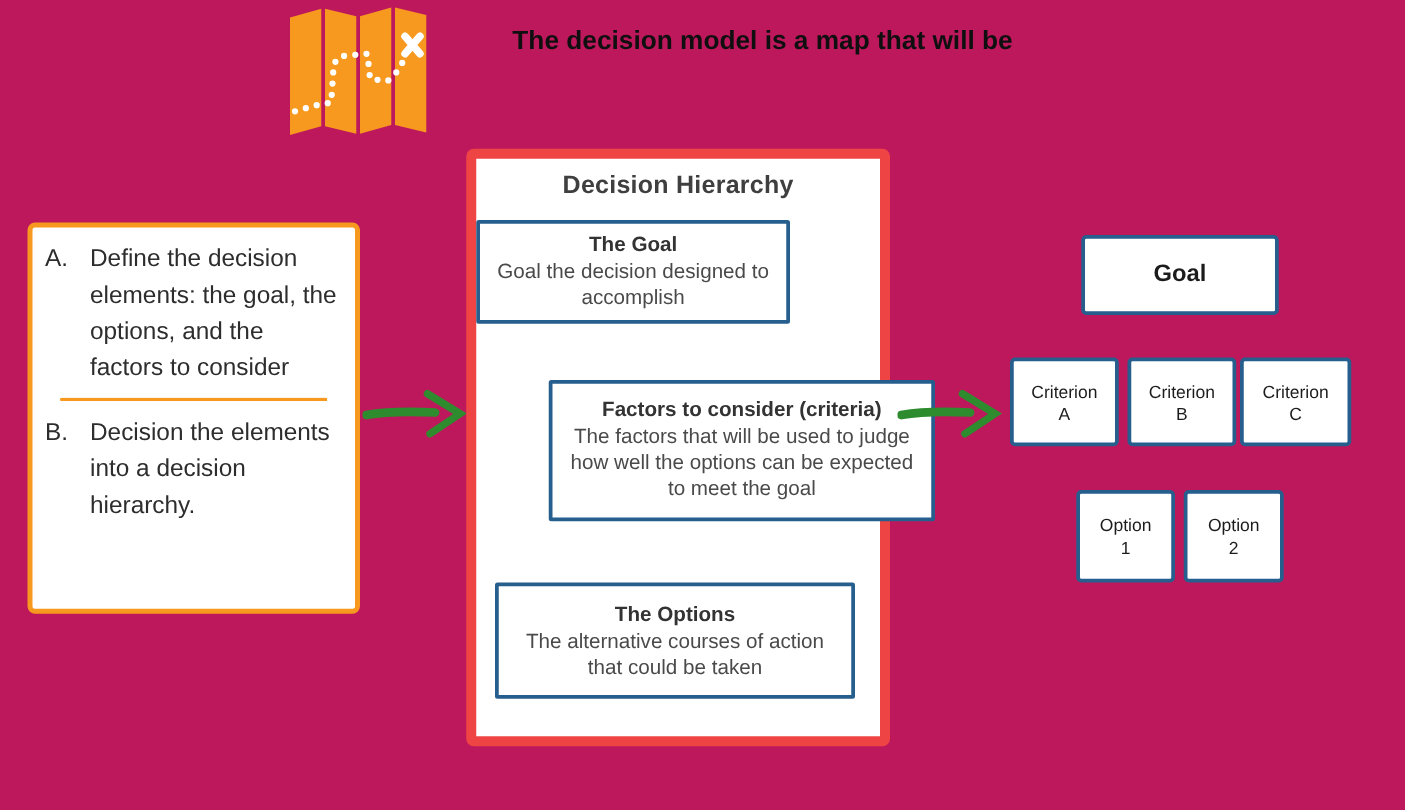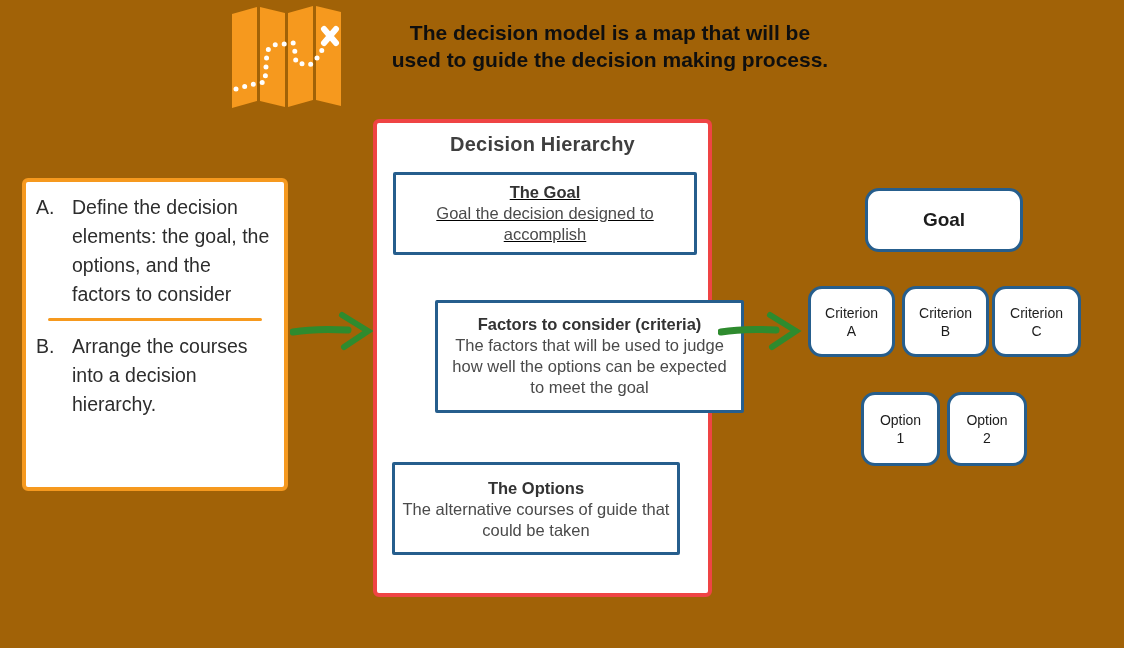--- a/index.html
+++ b/index.html
@@ -1,17 +1,17 @@
 <!DOCTYPE html>
 <html><head>
 <meta charset="utf-8">
 <style>
   html,body { margin:0; padding:0; background:#ffffff; }
   .canvas {
-    position:relative; width:1124px; height:648px; background:#a16207;
+    position:relative; width:1124px; height:648px; background:#be185d;
     font-family:"Liberation Sans", sans-serif; overflow:hidden;
   }
   
   .map-icon { position:absolute; left:232px; top:5px; width:110px; height:105px; }
   .caption {
     position:absolute; left:350px; top:19px; width:520px;
     text-align:center; font-weight:bold; font-size:21px; line-height:27px; color:#0f0f0f;
   }
   
   .left-box {
@@ -22,44 +22,44 @@
   .lb-item { display:flex; font-size:19.5px; line-height:29px; }
   .lb-label { flex:0 0 36px; }
   .lb-text { flex:1 1 auto; }
   .lb-divider {
     border:none; border-top:3px solid #F6991E; border-radius:3px;
     margin:9px 12px 11px 12px;
   }
   
   .mid-box {
     position:absolute; left:373px; top:119px; width:339px; height:478px;
-    box-sizing:border-box; border:4px solid #ef4444; border-radius:6px; background:#fff;
+    box-sizing:border-box; border:8px solid #ef4444; border-radius:6px; background:#fff;
   }
   .mid-title {
     position:absolute; top:10px; left:0; width:100%; text-align:center;
     font-size:20px; font-weight:bold; color:#3f3f3f; letter-spacing:.2px;
   }
   .hbox {
     position:absolute; box-sizing:border-box; border:3px solid #265E8D; background:#fff;
     text-align:center; overflow:hidden; border-radius:2px;
   }
   .hbox-heading { font-weight:bold; font-size:16.5px; line-height:21px; color:#333333; }
   .hbox-body { font-size:16.5px; line-height:21px; color:#4a4a4a; padding:0 6px; }
-  .hbox.goal    { left:16px; top:49px;  width:304px; height:83px;  padding-top:7px;text-decoration:underline; }
+  .hbox.goal    { left:0; top:49px;  width:251px; height:83px;  padding-top:7px; }
   .hbox.factors { left:11px; top:177px; width:309px; height:113px; padding-top:11px;margin-left:47px; }
   .hbox.options { left:15px; top:339px; width:288px; height:93px;  padding-top:13px;text-align:center; }
   
   .arrow { position:absolute; width:86px; height:42px; }
   .arrow-1 { left:290px; top:310px; }
   .arrow-2 { left:718px; top:310px; }
   
   .node {
     position:absolute; box-sizing:border-box; border:3px solid #265E8D; background:#fff;
     display:flex; flex-direction:column; justify-content:center; align-items:center;
-    text-align:center; color:#1c1c1c; border-radius:14px;
+    text-align:center; color:#1c1c1c; border-radius:4px;
   }
   .goal-node { left:865px; top:188px; width:158px; height:64px; font-size:19px; font-weight:bold; }
   .small-node { font-size:14px; line-height:18px;align-items:center; }
   .crit-a { left:808px; top:286px; width:87px; height:71px; }
   .crit-b { left:902px; top:286px; width:87px; height:71px; }
   .crit-c { left:992px; top:286px; width:89px; height:71px; }
   .opt-1  { left:861px; top:392px; width:79px; height:74px; }
   .opt-2  { left:947px; top:392px; width:80px; height:74px; }
 </style>
 </head>
@@ -73,32 +73,31 @@
       <polygon points="28,2 53,8 53,102 28,96"></polygon>
       <polygon points="56,8 81,1 81,95 56,102"></polygon>
       <polygon points="84,1 109,7 109,101 84,95"></polygon>
     </g>
     <polyline points="4,84 22,79 33,77 35,46 40,40 62,38 64,58 78,60 86,52 94,38" fill="none" stroke="#ffffff" stroke-width="5" stroke-linecap="round" stroke-dasharray="0 9"></polyline>
     <path d="M92 24 L104 38 M104 24 L92 38" stroke="#ffffff" stroke-width="6" stroke-linecap="round" fill="none"></path>
   </svg>
 
   <div class="caption">
     <div>The decision model is a map that will be</div>
-    <div>used to guide the decision making process.</div>
   </div>
 
   <div class="left-box">
     <div class="lb-item">
       <span class="lb-label">A.</span>
       <span class="lb-text">Define the decision elements: the goal, the options, and the factors to consider</span>
     </div>
     <hr class="lb-divider">
     <div class="lb-item">
       <span class="lb-label">B.</span>
-      <span class="lb-text">Arrange the courses into a decision hierarchy.</span>
+      <span class="lb-text">Decision the elements into a decision hierarchy.</span>
     </div>
   </div>
 
   <svg class="arrow arrow-1" viewBox="0 0 86 42" xmlns="http://www.w3.org/2000/svg">
     <path d="M3 22 C 20 19, 40 19, 58 20" stroke="#2E8B2E" stroke-width="7" fill="none" stroke-linecap="round"></path>
     <path d="M52 5 L78 21 L54 37" stroke="#2E8B2E" stroke-width="6" fill="none" stroke-linecap="round" stroke-linejoin="miter"></path>
   </svg>
 
   <div class="mid-box">
     <div class="mid-title">Decision Hierarchy</div>
@@ -108,21 +107,21 @@
       <div class="hbox-body">Goal the decision designed to accomplish</div>
     </div>
 
     <div class="hbox factors">
       <div class="hbox-heading">Factors to consider (criteria)</div>
       <div class="hbox-body">The factors that will be used to judge how well the options can be expected to meet the goal</div>
     </div>
 
     <div class="hbox options">
       <div class="hbox-heading">The Options</div>
-      <div class="hbox-body">The alternative courses of guide that could be taken</div>
+      <div class="hbox-body">The alternative courses of action that could be taken</div>
     </div>
   </div>
 
   <svg class="arrow arrow-2" viewBox="0 0 86 42" xmlns="http://www.w3.org/2000/svg">
     <path d="M3 22 C 20 19, 40 19, 58 20" stroke="#2E8B2E" stroke-width="7" fill="none" stroke-linecap="round"></path>
     <path d="M52 5 L78 21 L54 37" stroke="#2E8B2E" stroke-width="6" fill="none" stroke-linecap="round" stroke-linejoin="miter"></path>
   </svg>
 
   <div class="node goal-node">Goal</div>
 

